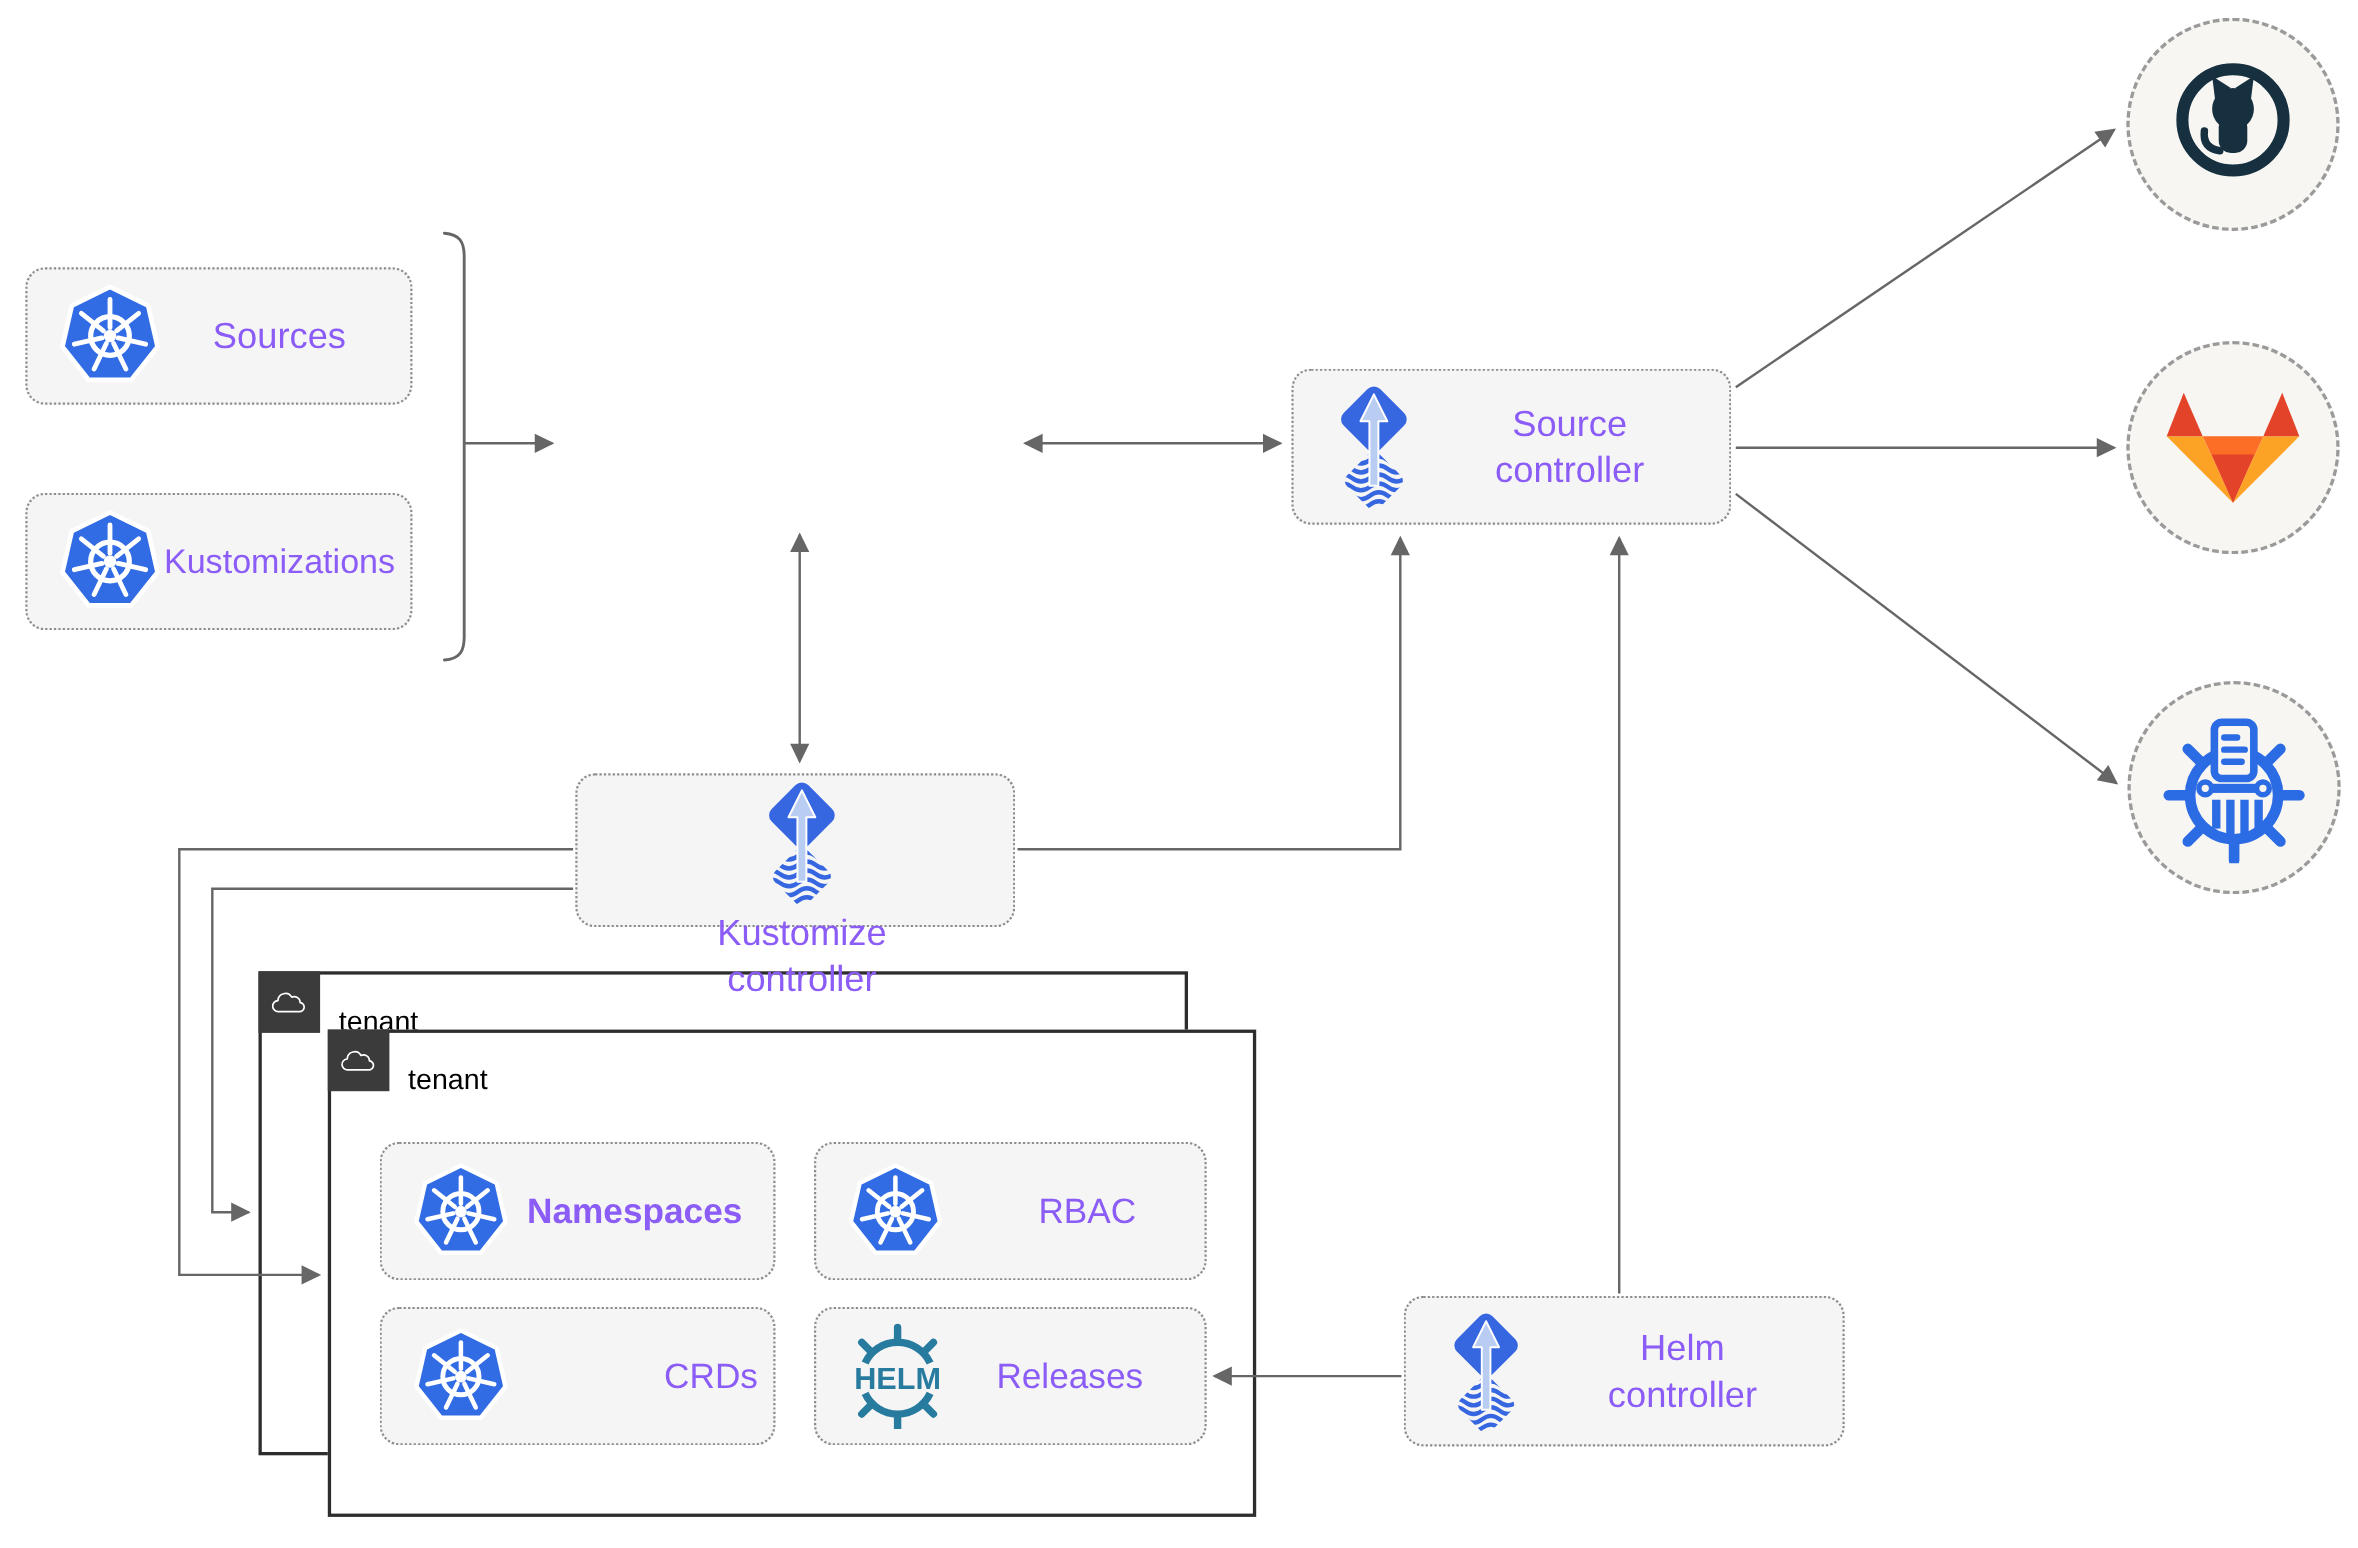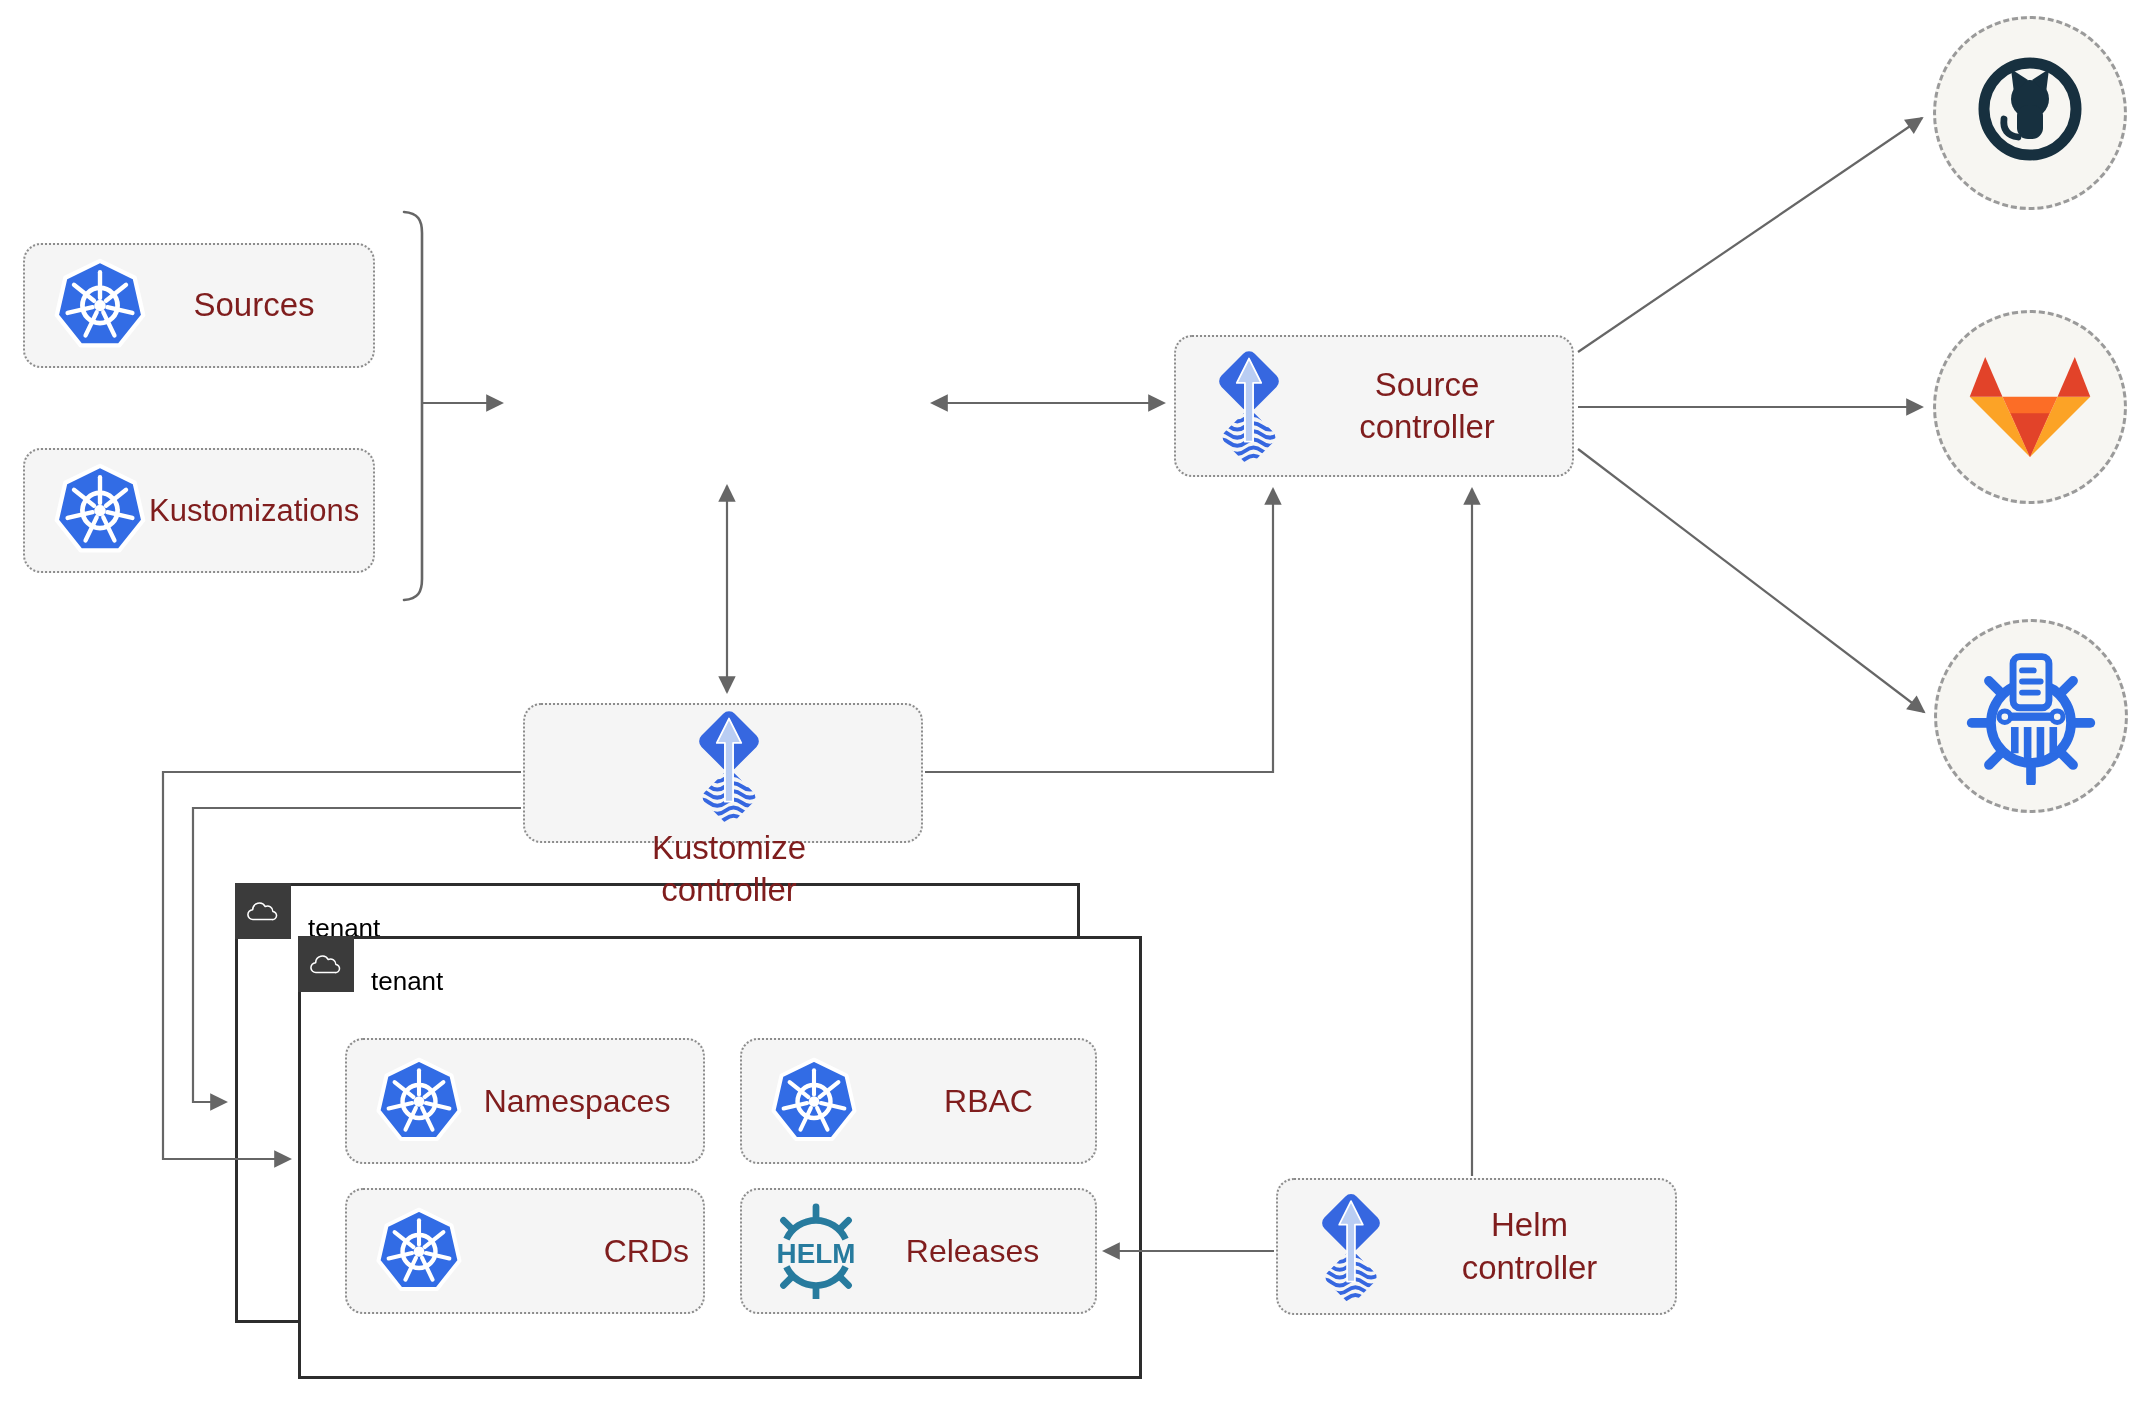--- a/index.html
+++ b/index.html
@@ -1,21 +1,21 @@
 <!DOCTYPE html>
 <html><head>
 <meta charset="utf-8">
 <style>
   html,body{margin:0;padding:0;background:#ffffff;font-family:"Liberation Sans",sans-serif;}
   #diagram{position:relative;width:2144px;height:1407px;background:#ffffff;overflow:hidden;}
 
   
   .node{position:absolute;background:#f5f5f5;border:2px dotted #8c8c8c;border-radius:18px;
         display:flex;align-items:center;box-sizing:border-box;padding:0 14px 0 26px;}
-  .node .label{flex:1;text-align:center;font-size:33px;color:#7f1d1d;white-space:pre-line;line-height:1.28;}
+  .node .label{flex:1;text-align:center;font-size:33px;color:#8b5cf6;white-space:pre-line;line-height:1.28;}
   .icon-k8s{width:98px;height:95px;flex:0 0 auto;}
   .icon-k8s-sm{width:92px;height:89px;flex:0 0 auto;}
   .icon-flux{width:94px;height:122px;flex:0 0 auto;}
   .icon-helm{width:96px;height:96px;flex:0 0 auto;}
 
   
   .circle{position:absolute;width:194px;height:194px;border-radius:50%;background:#f7f6f2;
           border:3px dashed #9a9a9a;display:flex;align-items:center;justify-content:center;box-sizing:border-box;}
 
   
@@ -193,21 +193,21 @@
   </div>
 
   <div class="node" style="left:1276px;top:1178px;width:401px;height:137px;">
     <svg class="icon-flux" style="height:118px;">
         <use href="#sym-flux"></use>
       </svg>
     <div class="label">Helm
 controller</div>
   </div>
 
-  <div class="node" style="left:345px;top:1038px;width:360px;height:126px;">
+  <div class="node" style="left:345px;top:1038px;width:360px;height:126px;font-weight:bold;">
     <svg class="icon-k8s-sm">
         <use href="#sym-k8s"></use>
       </svg>
     <div class="label" style="font-size:32px;">Namespaces</div>
   </div>
 
   <div class="node" style="left:740px;top:1038px;width:357px;height:126px;gap:36px;">
     <svg class="icon-k8s-sm">
         <use href="#sym-k8s"></use>
       </svg>

